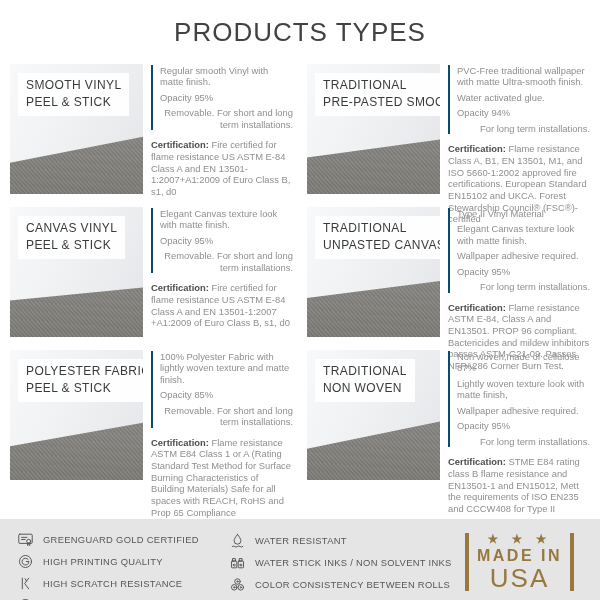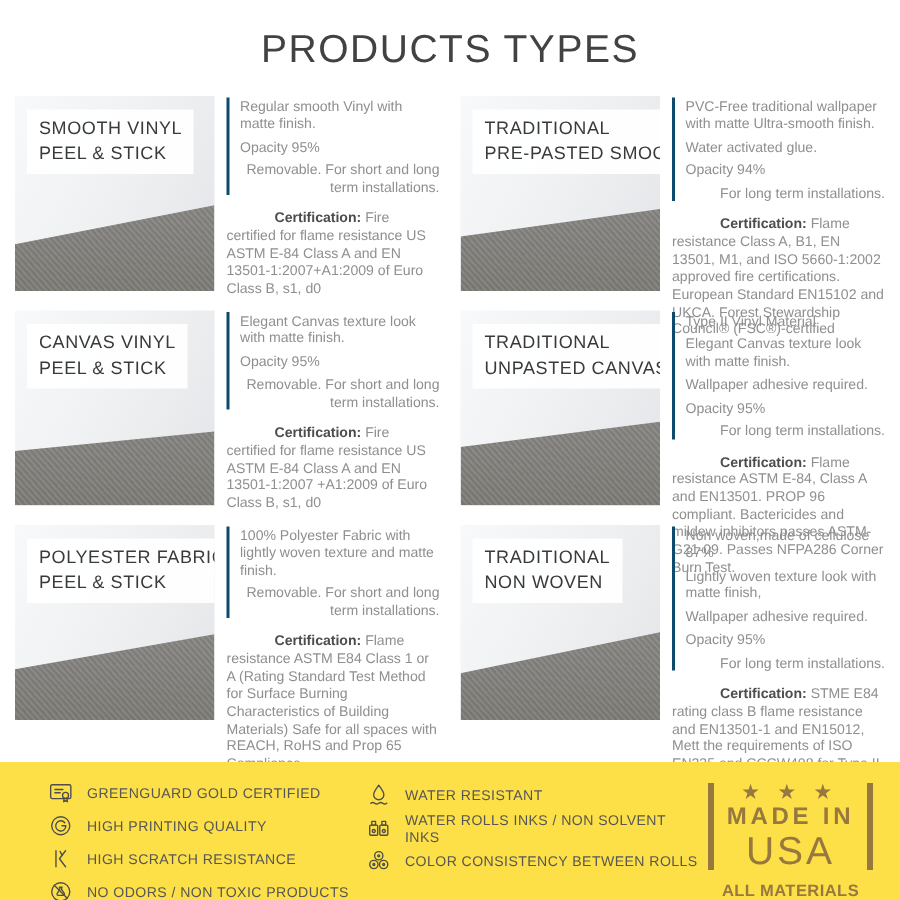--- a/index.html
+++ b/index.html
@@ -70,29 +70,29 @@
     color: #8f8f8f;
     margin-bottom: 4px;
   }
   .desc p:last-child { margin-bottom: 0; text-align: right; }
   .cert {
     margin-top: 9px;
     font-size: 9.4px;
     line-height: 1.24;
     color: #8f8f8f;
   }
-  .cert strong { color: #4d4d4d; font-weight: 700; margin-left: 32px; }
+  .cert strong { color: #4d4d4d; font-weight: 700; }
   .footer {
     position: absolute;
     left: 0; right: 0; bottom: 0;
-    height: 92px;
-    background: #fde047;
+    height: 81px;
+    background: #e5e5e5;
     display: flex;
     align-items: flex-start;
-    padding: 12px 14px 0 32px;
+    padding: 12px 14px 0 17px;
   }
   .feat-col { list-style: none; }
   .feat-col.col-left { width: 204px; }
   .feat-col.col-middle { width: 224px; margin-left: 8px; padding-top: 1px; }
   .feat-item { display: flex; align-items: center; gap: 9px; margin-bottom: 5px; height: 17px; }
   .feat-item svg {
     width: 17px; height: 17px; flex-shrink: 0;
     fill: none; stroke: #4d4d4d; stroke-width: 1.3;
     stroke-linecap: round; stroke-linejoin: round;
   }
@@ -202,20 +202,21 @@
   <div class="panel">
     <div class="photo" style="--fl:74%;--fr:56%">
       <div class="label-box">
         <div>POLYESTER FABRIC</div>
         <div>PEEL &amp; STICK</div>
       </div>
     </div>
     <div class="text-col">
       <div class="desc">
           <p>100% Polyester Fabric with lightly woven texture and matte finish.</p>
+          <p>Opacity 85%</p>
           <p>Removable.  For short and long term installations.</p>
         </div>
       <p class="cert"><strong>Certification:</strong><span> Flame resistance ASTM E84 Class 1 or A (Rating Standard Test Method for Surface Burning Characteristics of Building Materials) Safe for all spaces with REACH, RoHS and Prop 65 Compliance</span></p>
     </div>
   </div>
 
   <div class="panel">
     <div class="photo" style="--fl:76%;--fr:55%">
       <div class="label-box">
         <div>TRADITIONAL</div>
@@ -284,21 +285,21 @@
     </li>
     <li class="feat-item">
       <svg viewBox="0 0 24 24">
           <rect x="3.5" y="10" width="7.5" height="9.5" rx="1"></rect>
           <rect x="5.5" y="6.5" width="3.5" height="3.5"></rect>
           <rect x="13" y="10" width="7.5" height="9.5" rx="1"></rect>
           <rect x="15" y="6.5" width="3.5" height="3.5"></rect>
           <path d="M6 15 c.6 -1.1 2 -1.1 2.6 0 a1.4 1.4 0 1 1 -2.6 0"></path>
           <path d="M15.5 15 c.6 -1.1 2 -1.1 2.6 0 a1.4 1.4 0 1 1 -2.6 0"></path>
         </svg>
-      <span class="feat-label">WATER ROLLS INKS / NON SOLVENT INKS</span>
+      <span class="feat-label">WATER STICK INKS / NON SOLVENT INKS</span>
     </li>
     <li class="feat-item">
       <svg viewBox="0 0 24 24">
           <circle cx="12" cy="7.8" r="3.9"></circle>
           <circle cx="7.4" cy="16" r="3.9"></circle>
           <circle cx="16.6" cy="16" r="3.9"></circle>
           <circle cx="12" cy="7.8" r="0.9"></circle>
           <circle cx="7.4" cy="16" r="0.9"></circle>
           <circle cx="16.6" cy="16" r="0.9"></circle>
         </svg>

